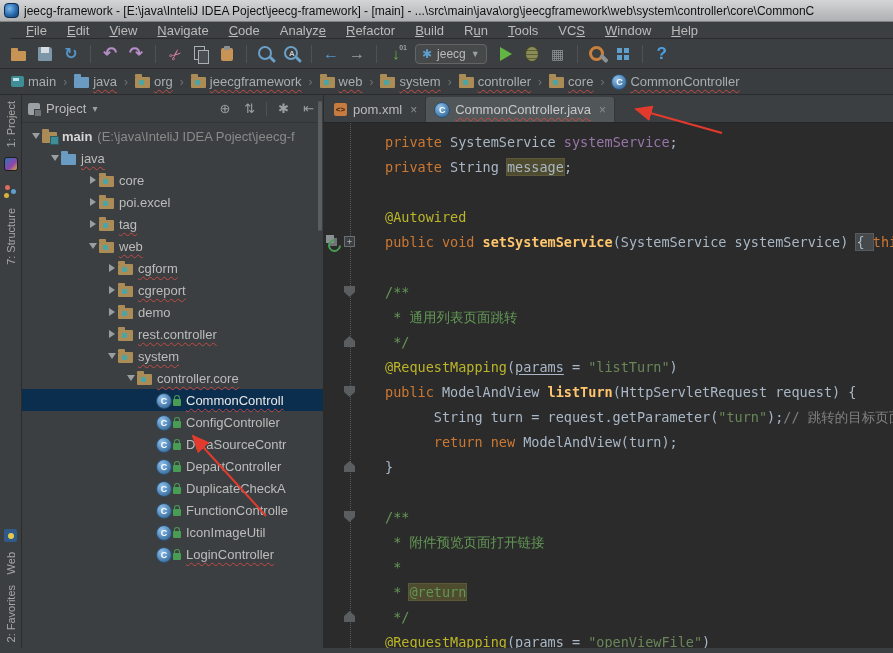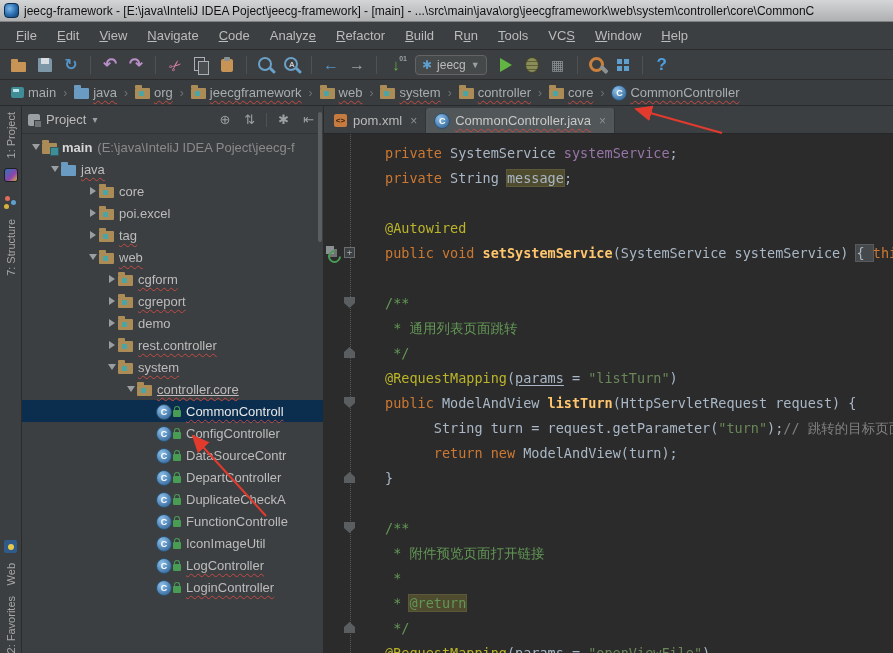--- a/index.html
+++ b/index.html
@@ -10,22 +10,22 @@
   
   .titlebar { height:22px; background:linear-gradient(#d4d5d7,#aeb0b2);
     display:flex; align-items:center; padding:0 4px; border-bottom:1px solid #7f8183;
     white-space:nowrap; overflow:hidden; }
   .applogo { width:15px; height:15px; border-radius:4px; margin-right:5px; flex:0 0 auto;
     background:radial-gradient(circle at 35% 35%, #7db8e8 0%, #2a6db0 55%, #123c66 100%);
     border:1px solid #0e2f50; }
   .title-text { font-size:12px; color:#111; overflow:hidden; white-space:nowrap; }
 
   
-  .menubar { height:28px; background:#3c3f41; display:flex; align-items:center;
-    padding-left:6px; border-bottom:1px solid #2b2b2b; }
+  .menubar { height:17px; background:#3c3f41; display:flex; align-items:center;
+    padding-left:6px; border-bottom:1px solid #2b2b2b;margin-left:10px; }
   .menu-item { color:#bbbbbb; font-size:13px; padding:2px 10px; cursor:default; }
   .menu-item u { text-decoration:underline; }
 
   
   .toolbar { height:30px; background:#3c3f41; display:flex; align-items:center;
     padding-left:6px; border-bottom:1px solid #2b2b2b; }
   .sep { width:1px; height:18px; background:#515151; margin:0 6px; }
   .ti { width:22px; height:22px; margin:0 2px; display:flex; align-items:center;
     justify-content:center; position:relative; font-size:16px; line-height:1; }
   .g-sync { color:#5394c9; font-weight:bold; }
@@ -397,21 +397,21 @@
             <span class="ic ic-pkg"></span>
             <span class="tlabel wave">rest.controller</span>
           </div>
           <div class="trow" style="padding-left: 84px;">
             <span class="tarrow">
               <span class="ar-e"></span>
             </span>
             <span class="ic ic-pkg"></span>
             <span class="tlabel wave">system</span>
           </div>
-          <div class="trow" style="padding-left: 103px; text-decoration: underline;">
+          <div class="trow" style="padding-left: 103px;">
             <span class="tarrow">
               <span class="ar-e"></span>
             </span>
             <span class="ic ic-pkg"></span>
             <span class="tlabel wave">controller.core</span>
           </div>
           <div class="trow sel" style="padding-left: 122px;">
             <span class="tarrow"></span>
             <span class="ic ic-class"></span>
             <span class="ic ic-lock"></span>
@@ -445,26 +445,20 @@
             <span class="tarrow"></span>
             <span class="ic ic-class"></span>
             <span class="ic ic-lock"></span>
             <span class="tlabel">FunctionControlle</span>
           </div>
           <div class="trow" style="padding-left: 122px;">
             <span class="tarrow"></span>
             <span class="ic ic-class"></span>
             <span class="ic ic-lock"></span>
             <span class="tlabel">IconImageUtil</span>
-          </div>
-          <div class="trow" style="padding-left: 122px;">
-            <span class="tarrow"></span>
-            <span class="ic ic-class"></span>
-            <span class="ic ic-lock"></span>
-            <span class="tlabel wave">LogController</span>
           </div>
           <div class="trow" style="padding-left: 122px;">
             <span class="tarrow"></span>
             <span class="ic ic-class"></span>
             <span class="ic ic-lock"></span>
             <span class="tlabel wave">LoginController</span>
           </div>
         </div>
       <div class="panel-scroll"></div>
     </div>

